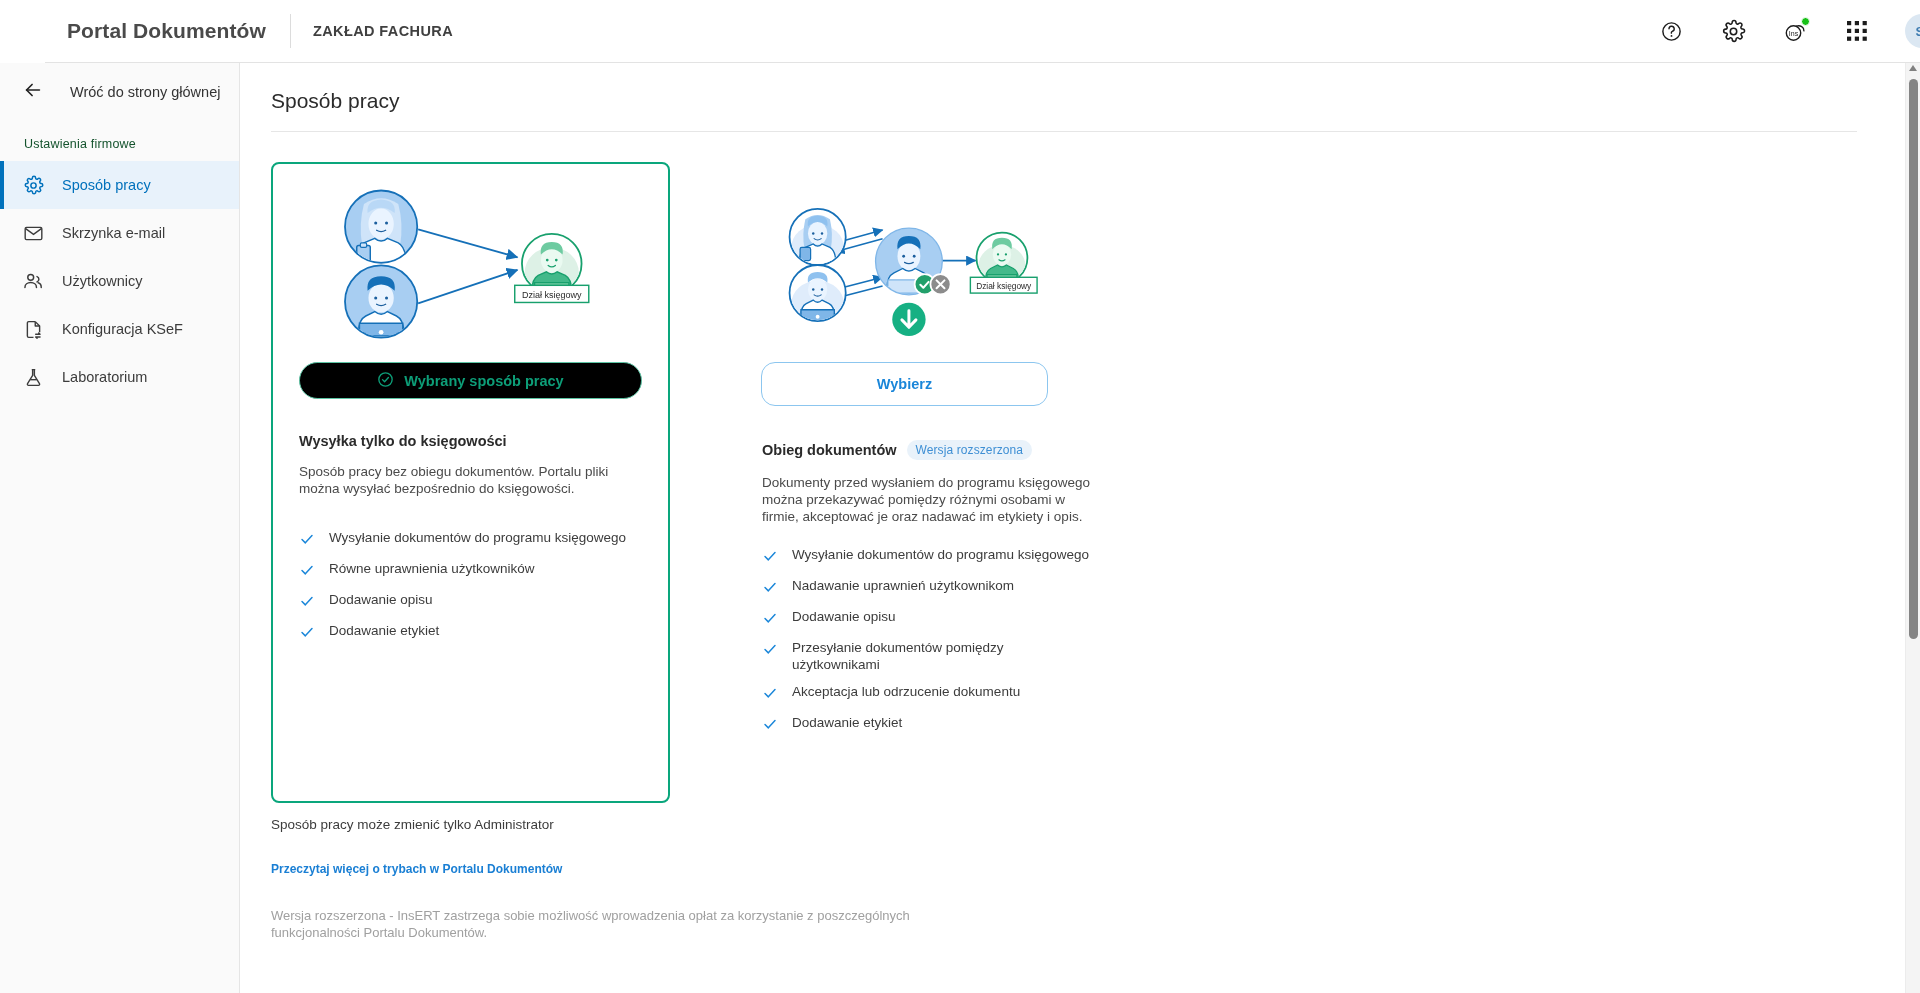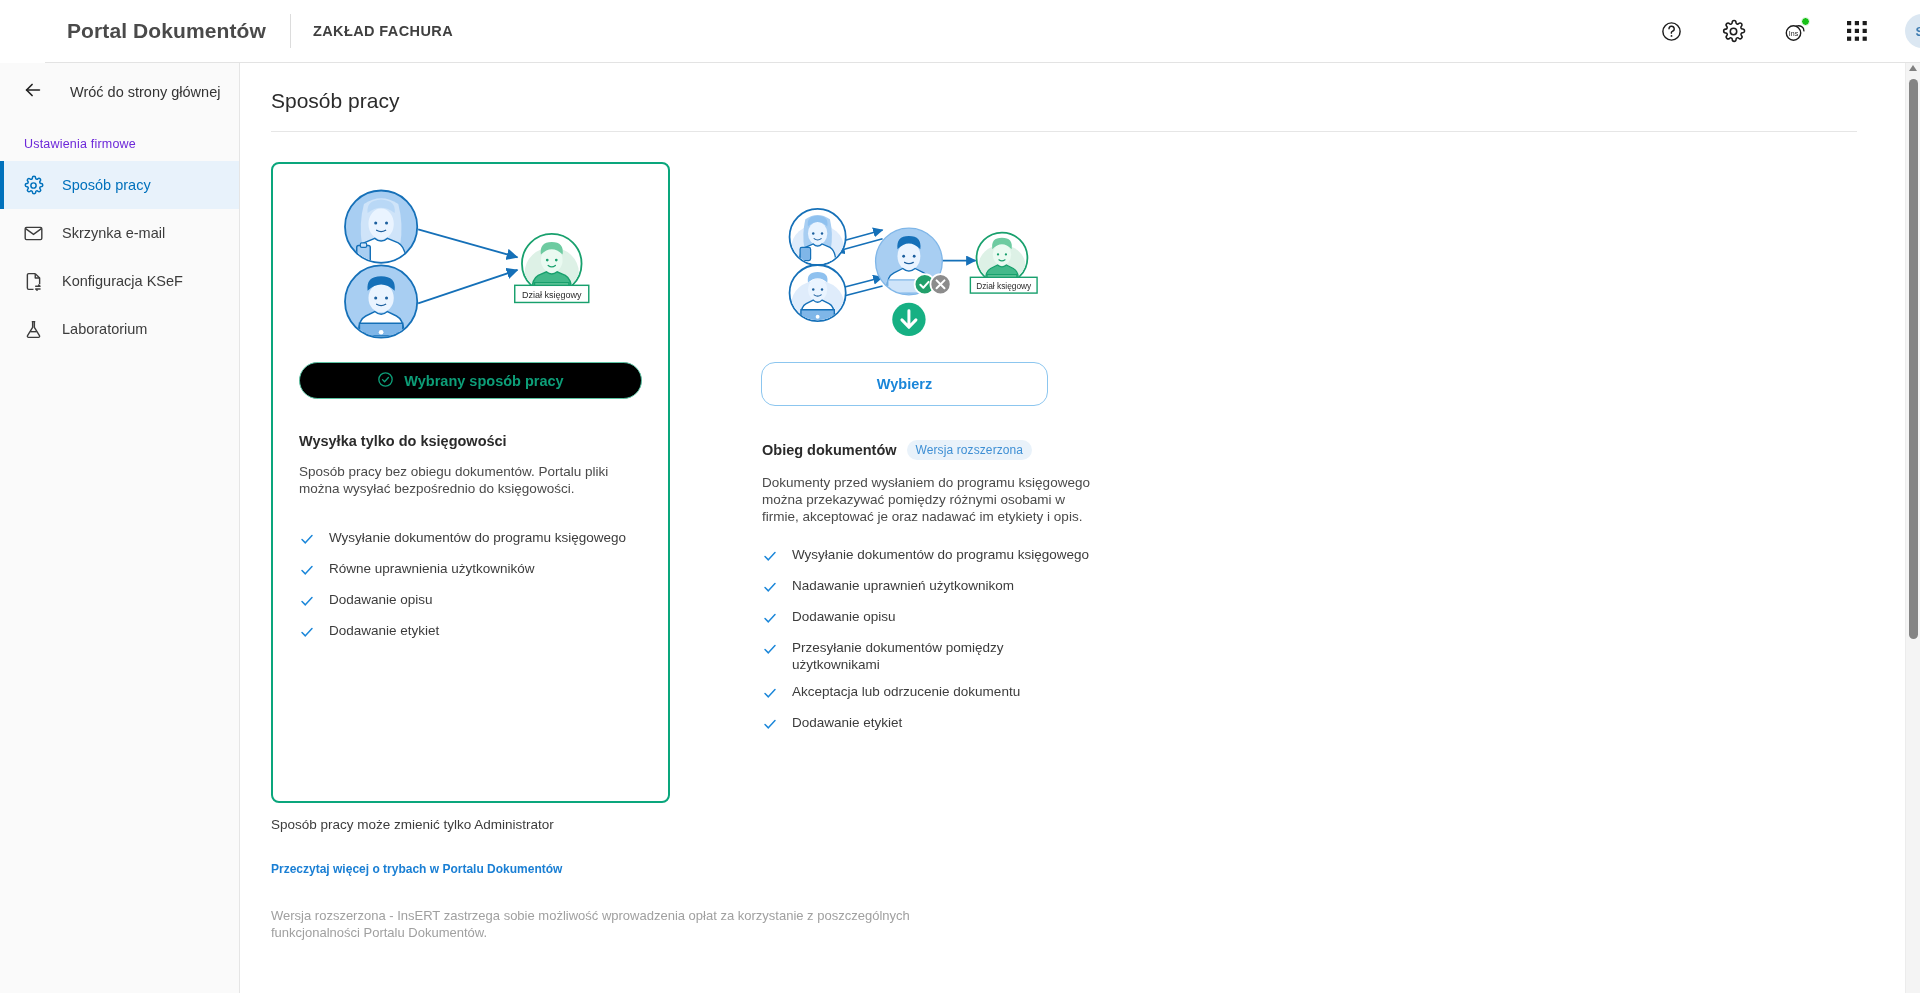--- a/index.html
+++ b/index.html
@@ -63,21 +63,21 @@
     background: #fafafa;
     border-right: 1px solid #e5e5e5;
     z-index: 10;
   }
   .back-row {
     height: 58px; display: flex; align-items: center;
     gap: 26px; padding: 0 0 0 22px; cursor: pointer;
   }
   .back-label { font-size: 14.5px; color: #333; }
   .section-caption {
-    font-size: 12.5px; color: #6d28d9;
+    font-size: 12.5px; color: #14532d;
     padding: 16px 0 10px 24px; letter-spacing: .2px;
   }
   .nav-item {
     height: 48px; display: flex; align-items: center;
     gap: 18px; padding-left: 22px; cursor: pointer;
     position: relative; color: #3c3c3c;
   }
   .nav-item .nav-label { font-size: 14.5px; }
   .nav-item.active {
     background: #e8f2fb; color: #0071bc;
@@ -269,20 +269,31 @@
   <div class="nav-item">
     <span class="nav-icon">
       <svg width="21" height="21" viewBox="0 0 24 24" fill="none" stroke="#3c3c3c" stroke-width="1.6">
         <rect x="2.5" y="5" width="19" height="14" rx="1.5"></rect>
         <path d="M3 6.5l9 6.5 9-6.5"></path>
       </svg>
     </span>
     <span class="nav-label">Skrzynka e-mail</span>
   </div>
 
+  <div class="nav-item">
+    <span class="nav-icon">
+      <svg width="22" height="22" viewBox="0 0 24 24" fill="none" stroke="#3c3c3c" stroke-width="1.6" stroke-linecap="round">
+        <circle cx="9.5" cy="8" r="3.2"></circle>
+        <path d="M3.2 19c0-3.3 2.9-5.4 6.3-5.4s6.3 2.1 6.3 5.4"></path>
+        <path d="M16.4 7.2a3.1 3.1 0 0 1 0 5.8"></path>
+        <path d="M17.6 13.9c2.1.5 3.4 2.3 3.4 5.1"></path>
+      </svg>
+    </span>
+    <span class="nav-label">Użytkownicy</span>
+  </div>
 
   <div class="nav-item">
     <span class="nav-icon">
       <svg width="21" height="21" viewBox="0 0 24 24" fill="none" stroke="#3c3c3c" stroke-width="1.6" stroke-linejoin="round">
         <path d="M14 3H6.5A1.5 1.5 0 0 0 5 4.5v15A1.5 1.5 0 0 0 6.5 21H12"></path>
         <path d="M14 3l5 5v7"></path>
           <path d="M14 3v5h5"></path>
         <path d="M14.5 17.5h5l-1.6-1.6M19.5 20.5h-5l1.6 1.6" stroke-linecap="round"></path>
       </svg>
     </span>

